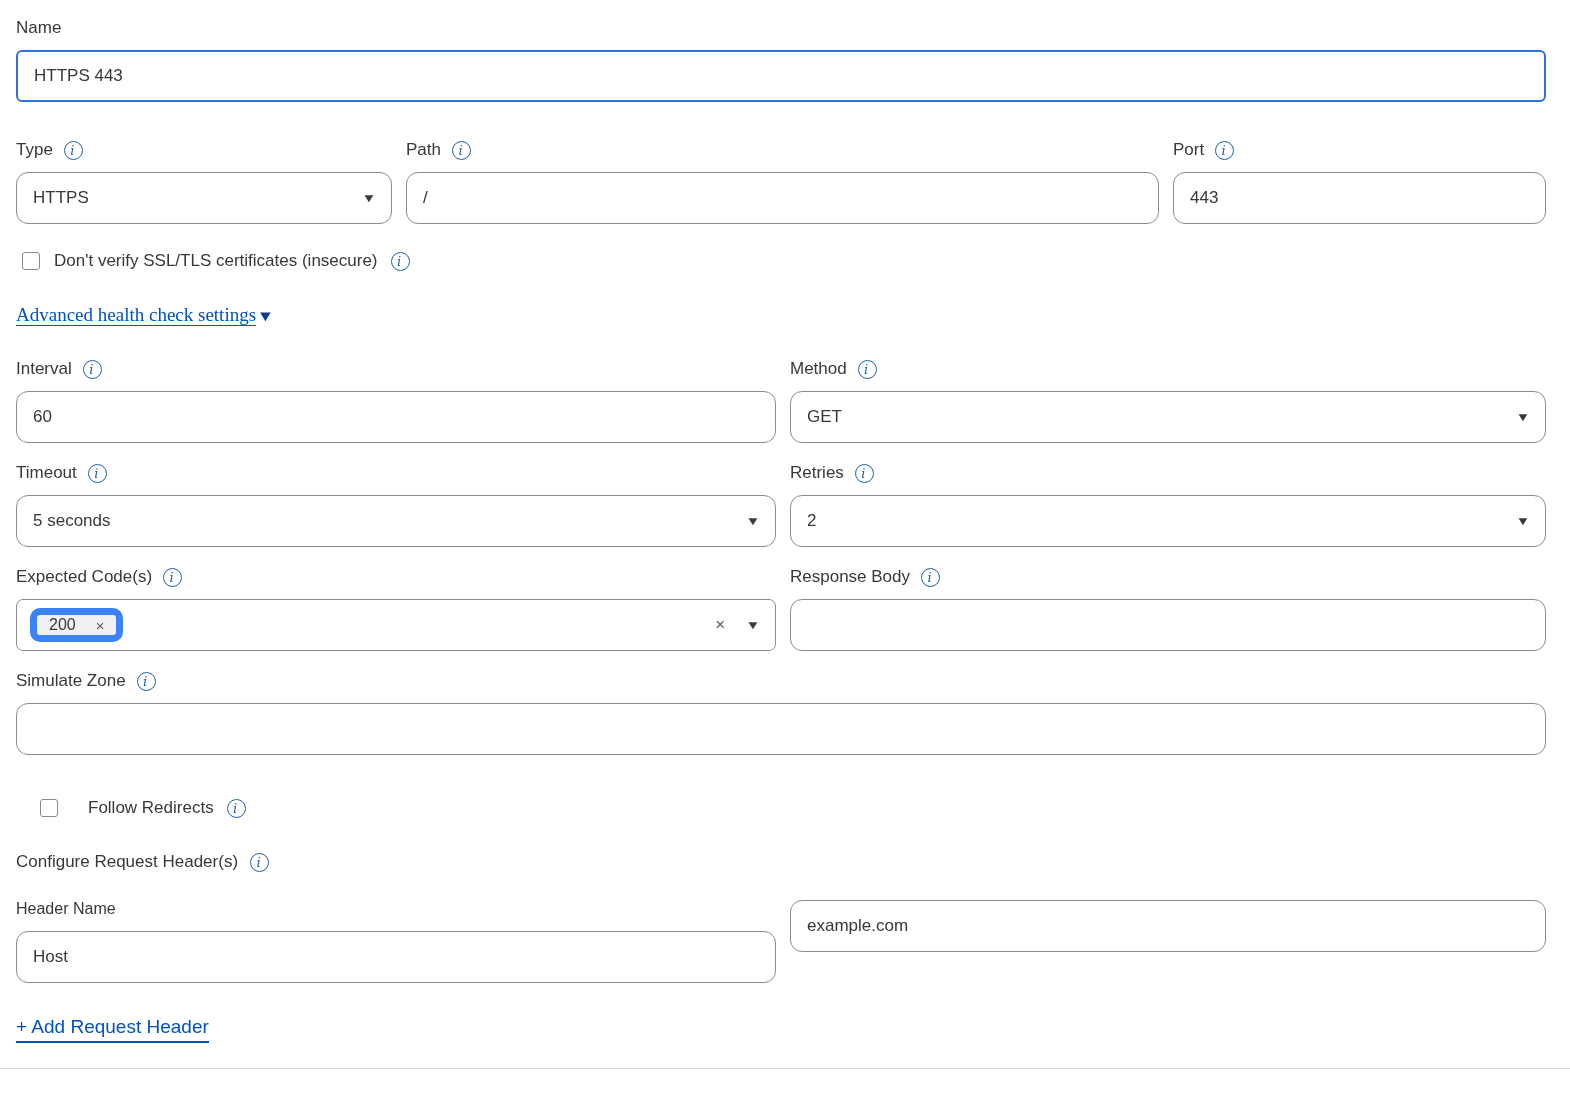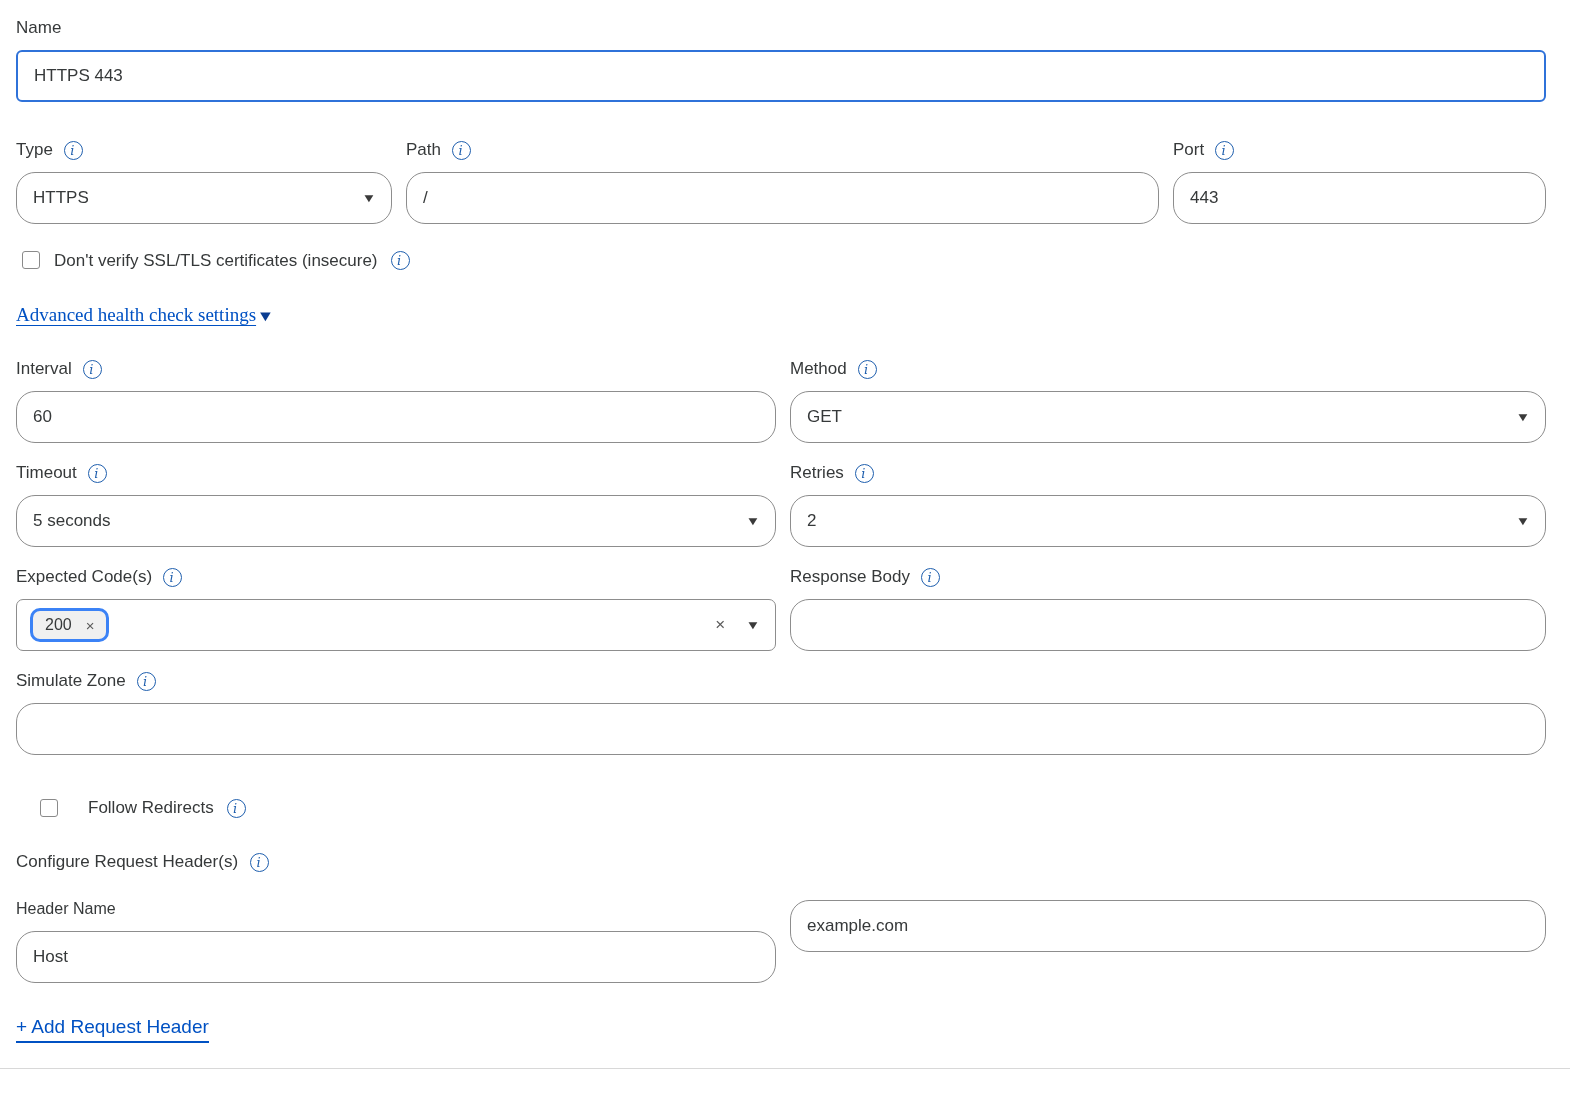--- a/index.html
+++ b/index.html
@@ -34,21 +34,21 @@
     line-height: 1;
     cursor: pointer;
     flex: 0 0 auto;
     padding-right: 2px;
   }
 
   .text-input, .select-box {
     width: 100%;
     height: 52px;
     border: 1px solid #8d8d8d;
-    border-radius: 19px;
+    border-radius: 12px;
     background: #fff;
     font-family: "Liberation Sans", sans-serif;
     font-size: 17px;
     color: #36393a;
     padding: 0 16px;
     outline: none;
   }
   .text-input.focused {
     border: 2px solid #2f72d9;
     border-radius: 6px;
@@ -74,20 +74,21 @@
     margin-bottom: 27px;
   }
   .two-col {
     display: grid;
     grid-template-columns: 760px 1fr;
     column-gap: 14px;
   }
 
   .checkbox-row {
     display: flex;
+    align-items: center;
     margin-left: 6px;
   }
   .checkbox {
     width: 18px; height: 18px;
     border: 1.6px solid #8a8a8a;
     border-radius: 3px;
     background: #fff;
     cursor: pointer;
     flex: 0 0 auto;
   }
@@ -124,23 +125,23 @@
     border: 1px solid #8d8d8d;
     border-radius: 7px;
     display: flex;
     align-items: center;
     padding: 0 16px 0 13px;
     background: #fff;
   }
   .chip {
     display: inline-flex;
     align-items: center;
-    gap: 14px;
+    gap: 20px;
     background: #f0f0f0;
-    border: 3px solid #3b82f6;
+    border: 7px solid #3b82f6;
     border-radius: 10px;
     height: 34px;
     padding: 0 12px;
     font-size: 16px;
     color: #36393a;
   }
   .chip-x { color: #5a5a5a; font-size: 15px; cursor: pointer; }
   .ms-spacer { flex: 1; }
   .ms-clear { color: #5a5a5a; font-size: 17px; cursor: pointer; margin-right: 22px; }
 

